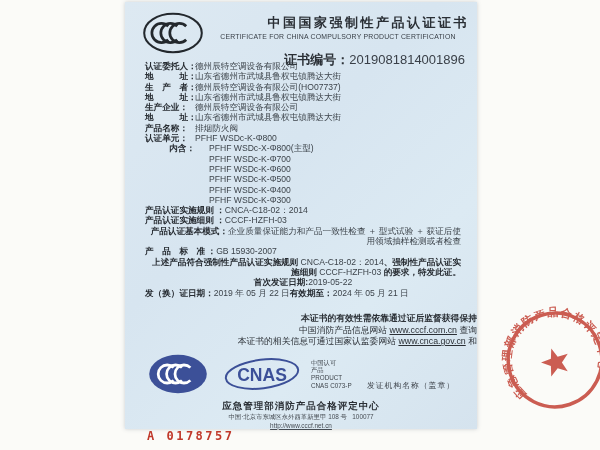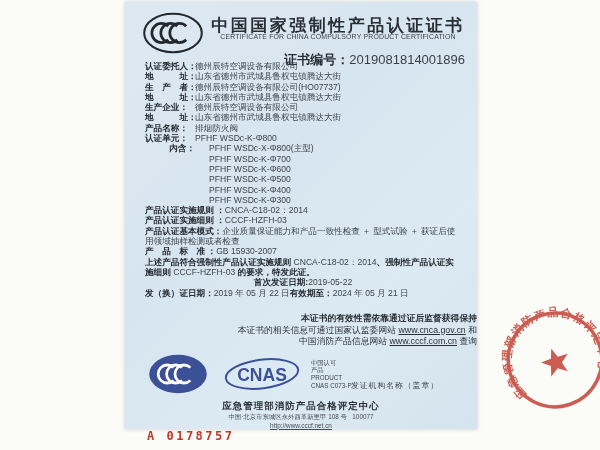--- a/index.html
+++ b/index.html
@@ -10,51 +10,51 @@
     font-family:"Liberation Sans","DejaVu Sans",sans-serif;
     color:#363c42; overflow:hidden;
   }
   .cert {
     position:absolute; left:125px; top:2px; width:352px; height:427px;
     background:linear-gradient(135deg,#dde9f2 0%,#d7e5f0 40%,#dceaf3 70%,#d5e3ee 100%);
     box-shadow:0 0 4px rgba(60,70,90,.25);
   }
   
   .ccc-outline { position:absolute; left:16px; top:8px; width:64px; height:46px; }
-  .title-cn { position:absolute; left:82px; right:8px; top:12px; text-align:center;
-    font-size:17px; font-weight:bold; letter-spacing:2.5px; color:#2a2f35; }
+  .title-cn { position:absolute; left:82px; right:8px; top:12px; text-align:right;
+    font-size:13px; font-weight:bold; letter-spacing:2.5px; color:#2a2f35; }
   .title-en { position:absolute; left:78px; right:4px; top:31px; text-align:center;
     font-size:6.9px; letter-spacing:.2px; color:#3a4048; }
   .certno { position:absolute; right:12px; top:49px; font-size:13px; color:#3a4048; }
   .certno b { font-weight:bold; color:#2b3036; }
   
   .fields { position:absolute; left:20px; right:16px; top:59px;
     font-size:8.6px; line-height:10.3px; color:#3d444b; }
   .row { white-space:nowrap; }
   .flabel { display:inline-block; width:50px; font-weight:bold; color:#262b31; }
   .flabel.rt { text-align:right; }
   .biglabel { font-weight:bold; color:#262b31; }
   .models { display:flex; }
   .models .mcol div { line-height:10.3px;margin-left:14px; }
-  .para { line-height:10.3px; white-space:normal; }
+  .para { line-height:10.3px; white-space:normal;text-align:right; }
   .b { font-weight:bold; color:#262b31; }
   .center-line { text-align:center; }
   .dates span { display:inline; }
   .gap { display:inline-block; width:14px; }
   
   .notices { position:absolute; left:0; right:0; top:311px; text-align:right;
     font-size:8.8px; line-height:11.5px; color:#2b3036; }
   .notices .n1 { font-weight:bold; }
   .url { text-decoration:underline; }
   
   .footer-row { position:absolute; left:22px; top:349px; height:46px; display:flex; align-items:center; }
   .ccc-blue { width:62px; height:42px; }
   .cnas { width:78px; height:40px; margin-left:14px; }
   .accred { margin-left:10px; font-size:6.3px; line-height:7.6px; color:#3f454c; }
-  .sign-label { position:absolute; left:226px; top:378px; font-size:7.8px; color:#3f454c; letter-spacing:1px; }
+  .sign-label { position:absolute; left:242px; top:378px; font-size:7.8px; color:#3f454c; letter-spacing:1px; }
   .issuer { position:absolute; left:0; right:0; top:398px; text-align:center;
     font-size:9.5px; font-weight:bold; letter-spacing:1px; color:#2a2f35; }
   .addr { position:absolute; left:0; right:0; top:411px; text-align:center; font-size:6.4px; color:#464c53; }
   .site { position:absolute; left:0; right:0; top:419.5px; text-align:center; font-size:6.4px; color:#464c53; }
   .site span { text-decoration:underline; }
   
   .seal { position:absolute; left:378px; top:306px; width:104px; height:104px;
     transform:rotate(-18deg); opacity:.82; mix-blend-mode:multiply; pointer-events:none; }
   
   .serial { position:absolute; left:147px; top:429px; font-size:12px; font-weight:bold;
@@ -106,22 +106,22 @@
 
     <div class="para"><span class="b">上述产品符合强制性产品认证实施规则 </span><span>CNCA-C18-02：2014</span><span class="b">、强制性产品认证实施细则 </span><span>CCCF-HZFH-03</span><span class="b"> 的要求，特发此证。</span></div>
 
     <div class="center-line"><span class="b">首次发证日期:</span><span>2019-05-22</span></div>
 
     <div class="dates"><span class="b">发（换）证日期：</span><span>2019 年 05 月 22 日</span><span class="gap"></span><span class="b">有效期至：</span><span>2024 年 05 月 21 日</span></div>
   </div>
 
   <div class="notices">
     <div class="n1">本证书的有效性需依靠通过证后监督获得保持</div>
+    <div><span>中国消防产品信息网站 </span><span class="url">www.cccf.com.cn</span><span> 查询</span></div>
     <div><span>本证书的相关信息可通过国家认监委网站 </span><span class="url">www.cnca.gov.cn</span><span> 和</span></div>
-    <div><span>中国消防产品信息网站 </span><span class="url">www.cccf.com.cn</span><span> 查询</span></div>
   </div>
 
   <div class="footer-row">
     <svg class="ccc-blue" viewBox="0 0 100 70">
       <ellipse cx="50" cy="35" rx="48" ry="32" fill="#3c5098"></ellipse>
       <path d="M 42.6,24.4 A 15 15 0 1 0 42.6,45.6" fill="none" stroke="#ffffff" stroke-width="4.6"></path>
       <path d="M 56.6,24.4 A 15 15 0 1 0 56.6,45.6" fill="none" stroke="#ffffff" stroke-width="4.6"></path>
       <path d="M 70.6,24.4 A 15 15 0 1 0 70.6,45.6" fill="none" stroke="#ffffff" stroke-width="4.6"></path>
     </svg>
     <svg class="cnas" viewBox="0 0 120 60">

